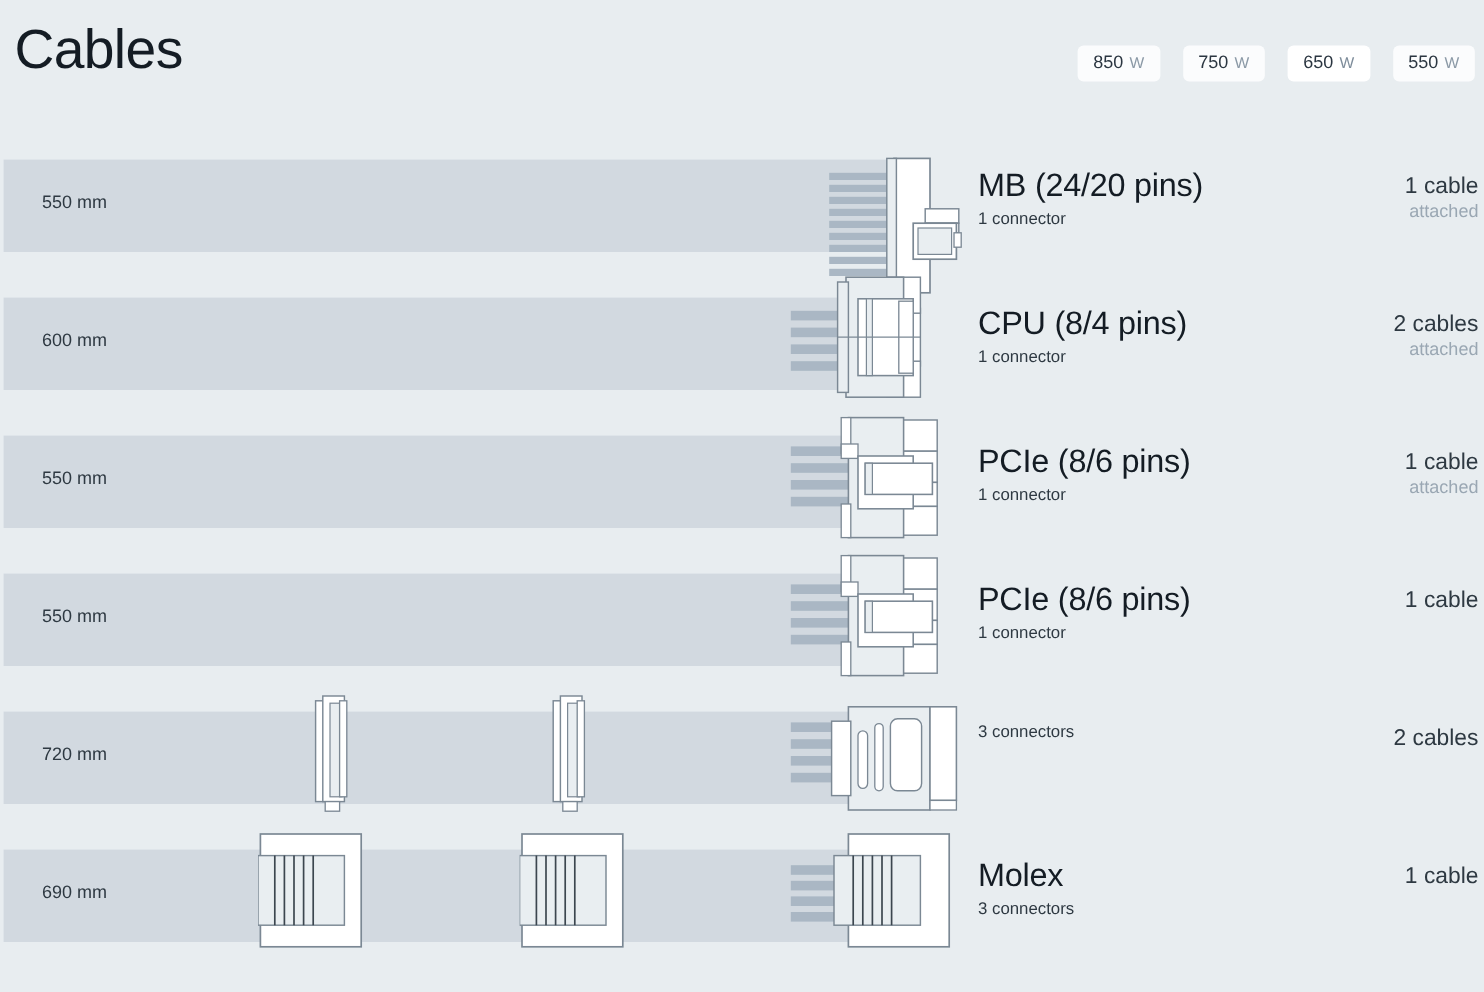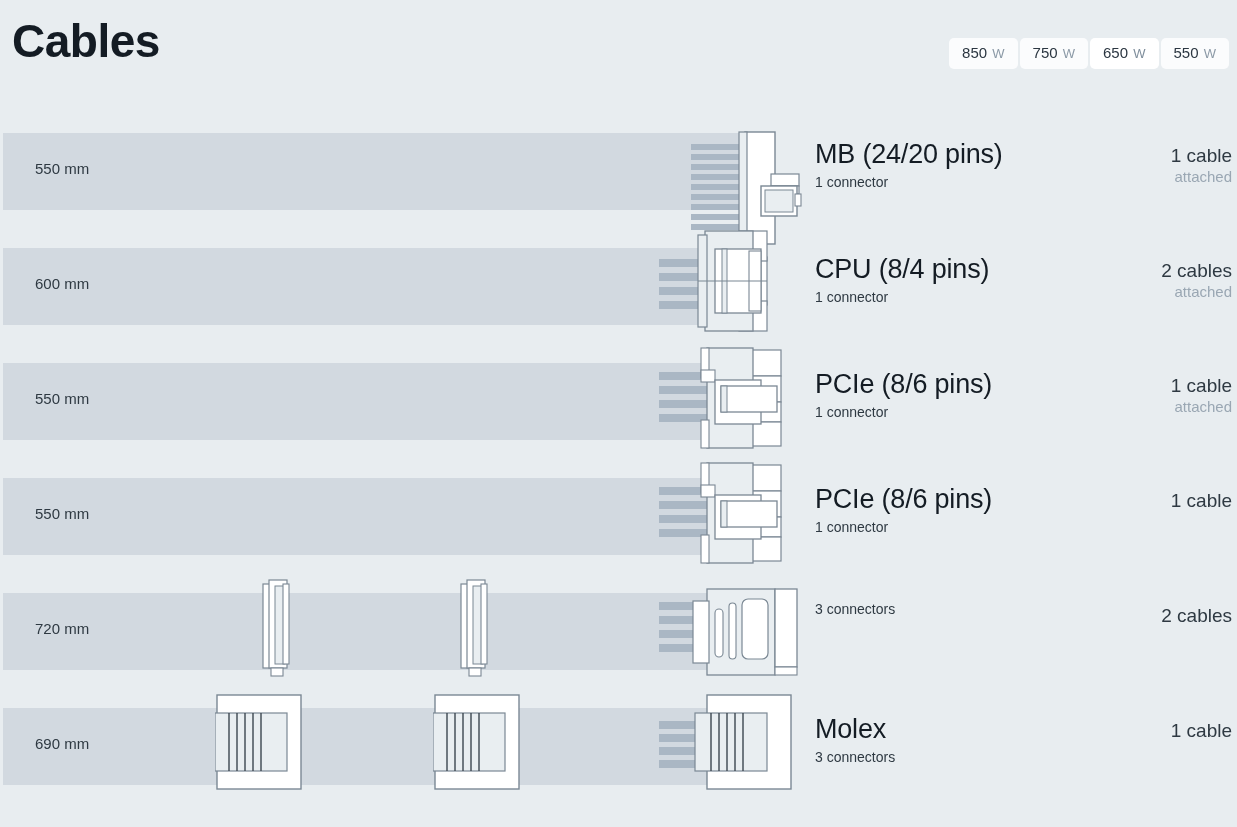--- a/index.html
+++ b/index.html
@@ -21,32 +21,32 @@
     position: absolute;
     left: 0; top: 0;
     width: 1237px;
     height: 110px;
   }
   .page-title {
     position: absolute;
     left: 12px;
     top: 12px;
     font-size: 46px;
-    font-weight: 700;
+    font-weight: 400;
     letter-spacing: -0.5px;
     color: #141c24;
     line-height: 58px;
   }
 
   .wattage-group {
     position: absolute;
     right: 8px;
     top: 38px;
     display: flex;
-    gap: 2px;
+    gap: 19px;
   }
   .watt-btn {
     background: #fbfcfd;
     border: none;
     border-radius: 5px;
     padding: 6px 13px 7px 13px;
     font-family: "Liberation Sans", sans-serif;
     font-size: 15px;
     color: #2b3641;
     cursor: pointer;

